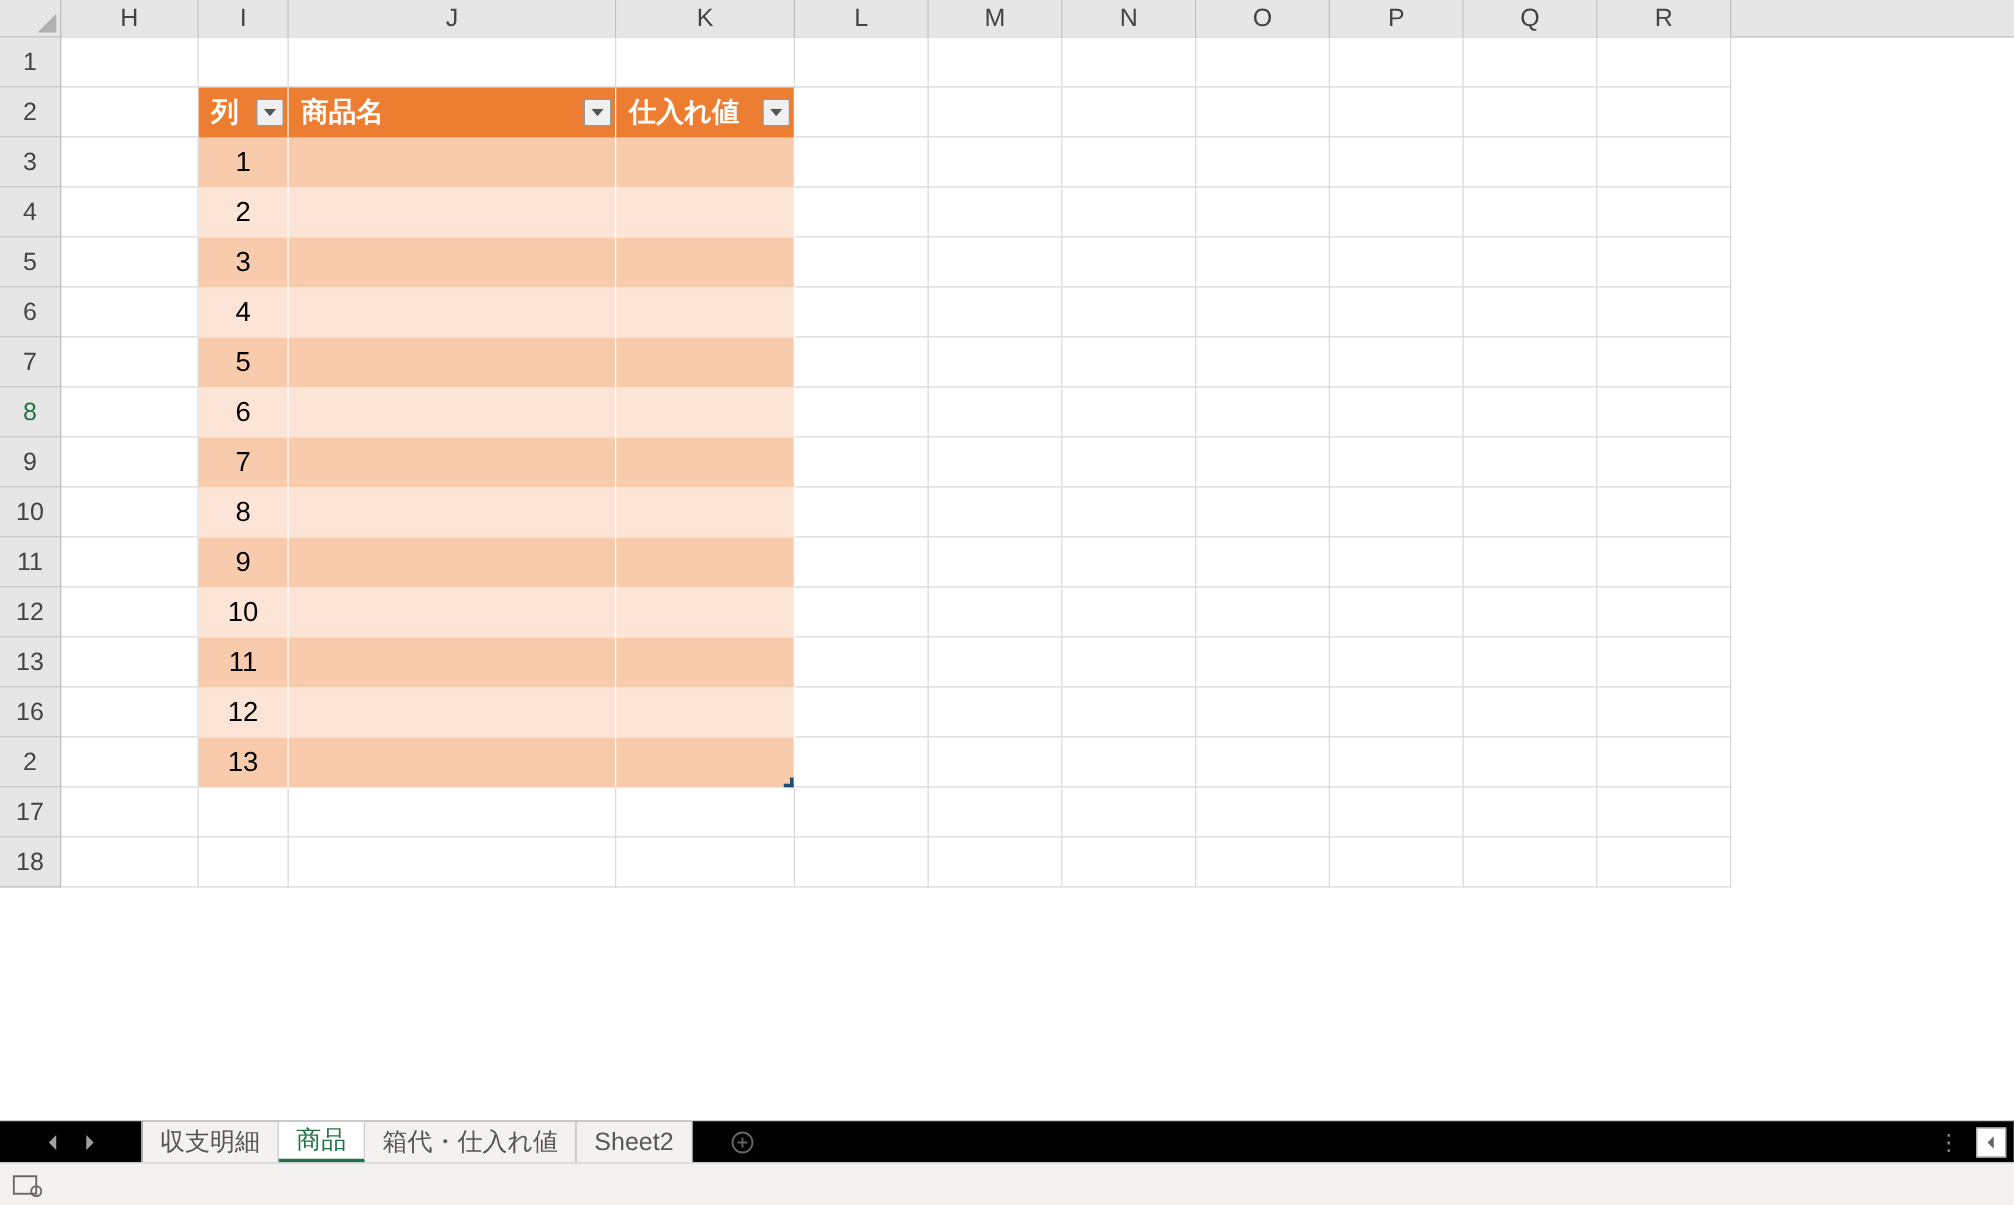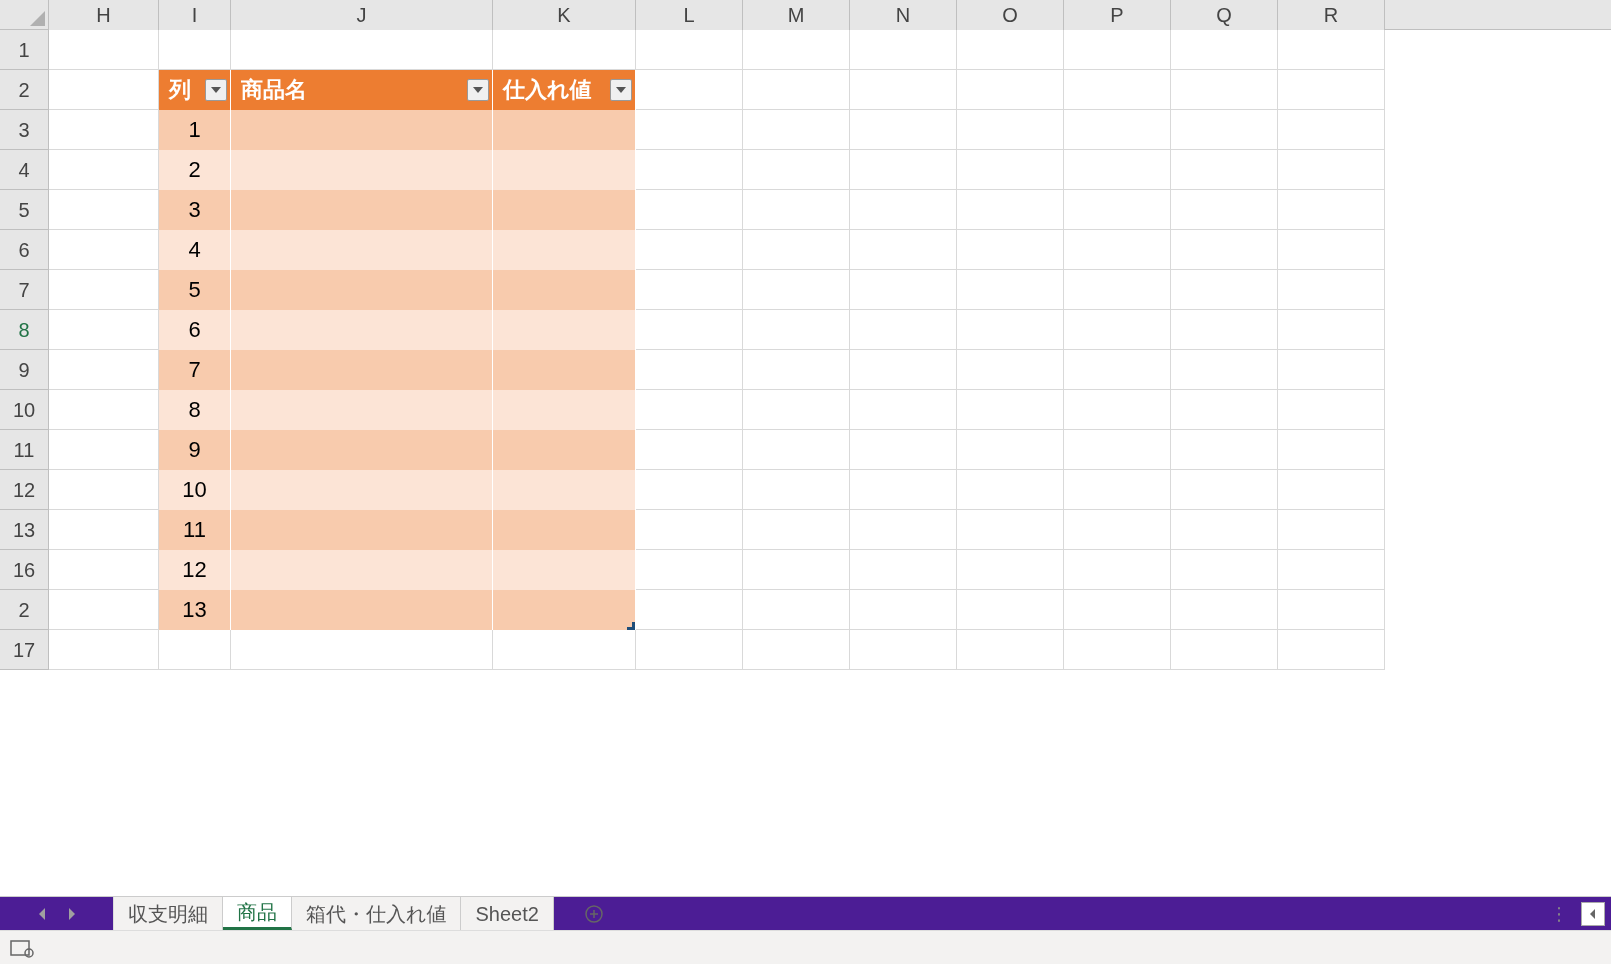--- a/index.html
+++ b/index.html
@@ -112,21 +112,21 @@
       width: 8px; height: 8px;
       border-right: 3px solid #1f4e79;
       border-bottom: 3px solid #1f4e79;
     }
     
     .tab-bar {
       position: absolute;
       left: 0; right: 0;
       bottom: 34px;
       height: 34px;
-      background: #4c1d95;
+      background: #000000;
       border-top: 1px solid #ccc;
       display: flex;
       align-items: stretch;
     }
     .tab-nav {
       width: 114px;
       display: flex;
       align-items: center;
       justify-content: center;
       gap: 20px;
@@ -426,20 +426,34 @@
         <div class="cell" style="width: 107px;"></div>
         <div class="cell" style="width: 107px;"></div>
         <div class="cell" style="width: 107px;"></div>
         <div class="cell" style="width: 107px;"></div>
         <div class="cell" style="width: 107px;"></div>
         <div class="cell" style="width: 107px;"></div>
         <div class="cell" style="width: 107px;"></div>
       </div>
       <div class="row">
         <div class="row-header">17</div>
+        <div class="cell" style="width: 110px;"></div>
+        <div class="cell" style="width: 72px;"></div>
+        <div class="cell" style="width: 262px;"></div>
+        <div class="cell" style="width: 143px;"></div>
+        <div class="cell" style="width: 107px;"></div>
+        <div class="cell" style="width: 107px;"></div>
+        <div class="cell" style="width: 107px;"></div>
+        <div class="cell" style="width: 107px;"></div>
+        <div class="cell" style="width: 107px;"></div>
+        <div class="cell" style="width: 107px;"></div>
+        <div class="cell" style="width: 107px;"></div>
+      </div>
+      <div class="row">
+        <div class="row-header">18</div>
         <div class="cell" style="width: 110px;"></div>
         <div class="cell" style="width: 72px;"></div>
         <div class="cell" style="width: 262px;"></div>
         <div class="cell" style="width: 143px;"></div>
         <div class="cell" style="width: 107px;"></div>
         <div class="cell" style="width: 107px;"></div>
         <div class="cell" style="width: 107px;"></div>
         <div class="cell" style="width: 107px;"></div>
         <div class="cell" style="width: 107px;"></div>
         <div class="cell" style="width: 107px;"></div>

